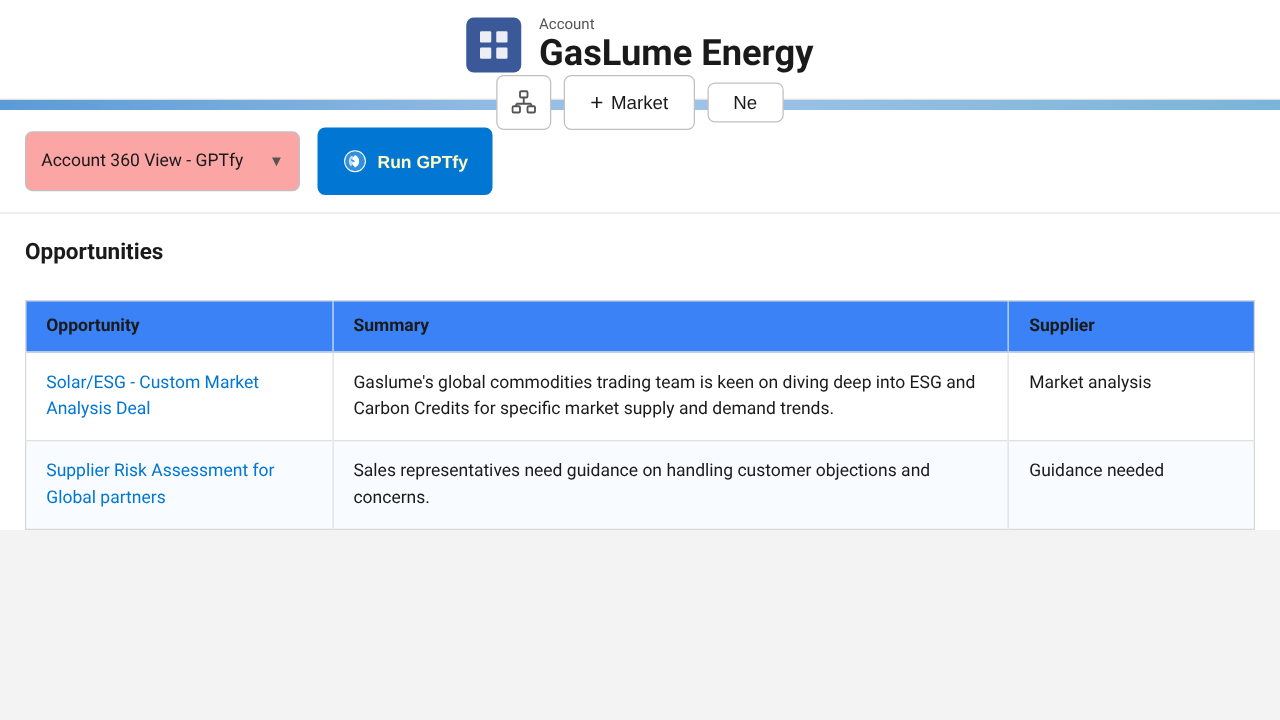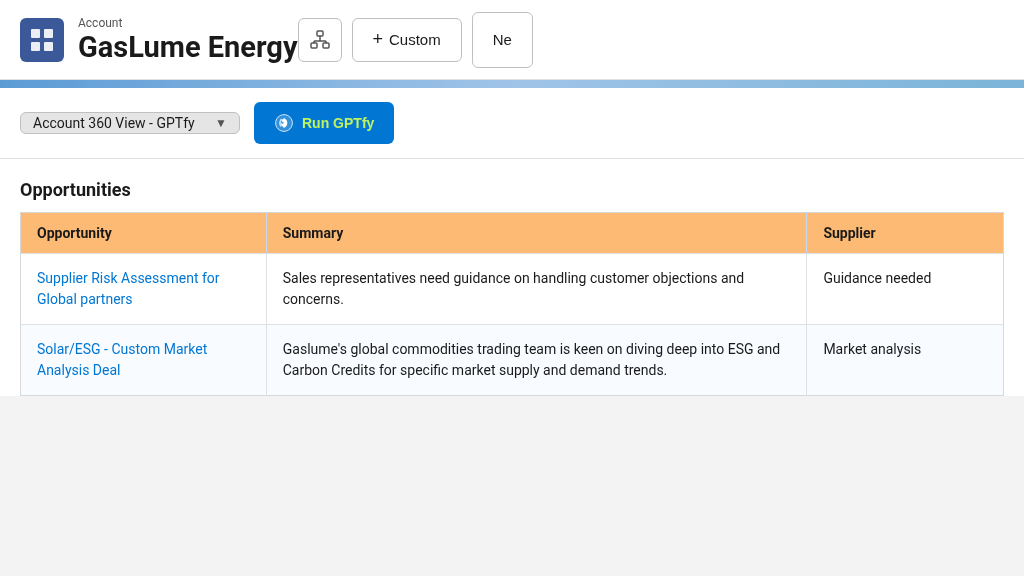--- a/index.html
+++ b/index.html
@@ -12,23 +12,24 @@
       overflow: hidden;
       color: #1a1a1a;
     }
 
     
     .header {
       background: #ffffff;
       padding: 12px 20px;
       display: flex;
       align-items: center;
-      justify-content: flex-start;
+      justify-content: space-between;
       border-bottom: 1px solid #e0e0e0;
       height: 80px;
+      flex-direction: column;
     }
     .header-left {
       display: flex;
       align-items: center;
       gap: 14px;
     }
     .account-icon {
       background: #3b5998;
       width: 44px;
       height: 44px;
@@ -75,21 +76,21 @@
       background: white;
       display: flex;
       align-items: center;
       gap: 6px;
       cursor: pointer;
       font-size: 15px;
       font-weight: 500;
       color: #1a1a1a;
     }
     .btn-new {
-      height: 56px;
+      height: 32px;
       padding: 0 20px;
       border: 1.5px solid #c0c0c0;
       border-radius: 6px;
       background: white;
       display: flex;
       align-items: center;
       gap: 6px;
       cursor: pointer;
       font-size: 15px;
       font-weight: 500;
@@ -105,44 +106,44 @@
     
     .toolbar {
       background: #ffffff;
       padding: 14px 20px;
       display: flex;
       align-items: center;
       gap: 14px;
       border-bottom: 1px solid #e0e0e0;
     }
     .dropdown-select {
-      height: 22px;
+      height: 48px;
       padding: 0 12px;
       border: 1.5px solid #c0c0c0;
       border-radius: 6px;
-      background: #e5e5e5;
+      background: #fca5a5;
       display: flex;
       align-items: center;
       gap: 8px;
       cursor: pointer;
       font-size: 14px;
       min-width: 220px;
     }
     .dropdown-select span.chevron {
       margin-left: auto;
       font-size: 12px;
       color: #555;
     }
     .btn-run {
-      height: 42px;
+      height: 54px;
       padding: 0 20px;
       border: none;
       border-radius: 6px;
       background: #0176d3;
-      color: #bef264;
+      color: #fef9c3;
       font-size: 14px;
       font-weight: 600;
       cursor: pointer;
       display: flex;
       align-items: center;
       gap: 8px;
     }
     .gpTfy-icon {
       width: 20px;
       height: 20px;
@@ -150,31 +151,31 @@
 
     
     .main {
       background: #ffffff;
       padding: 20px 20px 0 20px;
     }
     .section-title {
       font-size: 18px;
       font-weight: 700;
       color: #1a1a1a;
-      margin-bottom: 12px;
+      margin-bottom: 28px;
     }
 
     
     .opp-table {
       width: 100%;
       border-collapse: collapse;
       border: 1px solid #d8d8d8;
     }
     .opp-table thead tr {
-      background: #fdba74;
+      background: #3b82f6;
     }
     .opp-table th {
       padding: 12px 16px;
       text-align: left;
       font-weight: 700;
       font-size: 14px;
       color: #1a1a1a;
       border-right: 1px solid #c5d8ef;
     }
     .opp-table th:last-child {
@@ -228,21 +229,21 @@
         <rect x="1" y="13" width="6" height="5" rx="1" stroke="#555" stroke-width="1.5"></rect>
         <rect x="13" y="13" width="6" height="5" rx="1" stroke="#555" stroke-width="1.5"></rect>
         <line x1="10" y1="6" x2="10" y2="11" stroke="#555" stroke-width="1.5"></line>
         <line x1="4" y1="11" x2="16" y2="11" stroke="#555" stroke-width="1.5"></line>
         <line x1="4" y1="11" x2="4" y2="13" stroke="#555" stroke-width="1.5"></line>
         <line x1="16" y1="11" x2="16" y2="13" stroke="#555" stroke-width="1.5"></line>
       </svg>
     </button>
     <button class="btn-follow">
       <span style="font-size:18px;font-weight:300;">+</span>
-      <span>Custom</span>
+      <span>Market</span>
     </button>
     <button class="btn-new">
       <span>Ne</span>
     </button>
   </div>
 </div>
 
 <div class="blue-stripe"></div>
 
 <div class="toolbar">
@@ -266,24 +267,24 @@
   <table class="opp-table">
     <thead>
       <tr>
         <th class="col-opportunity">Opportunity</th>
         <th class="col-summary">Summary</th>
         <th class="col-objection">Supplier</th>
       </tr>
     </thead>
     <tbody id="table-body">
     <tr>
+          <td><a class="link-text" href="#">Solar/ESG - Custom Market Analysis Deal</a></td>
+          <td>Gaslume's global commodities trading team is keen on diving deep into ESG and Carbon Credits for specific market supply and demand trends.</td>
+          <td>Market analysis</td>
+        </tr>
+        <tr>
           <td><a class="link-text" href="#">Supplier Risk Assessment for Global partners</a></td>
           <td>Sales representatives need guidance on handling customer objections and concerns.</td>
           <td>Guidance needed</td>
         </tr>
-        <tr>
-          <td><a class="link-text" href="#">Solar/ESG - Custom Market Analysis Deal</a></td>
-          <td>Gaslume's global commodities trading team is keen on diving deep into ESG and Carbon Credits for specific market supply and demand trends.</td>
-          <td>Market analysis</td>
-        </tr>
       </tbody>
   </table>
 </div>
 
 </body></html>

